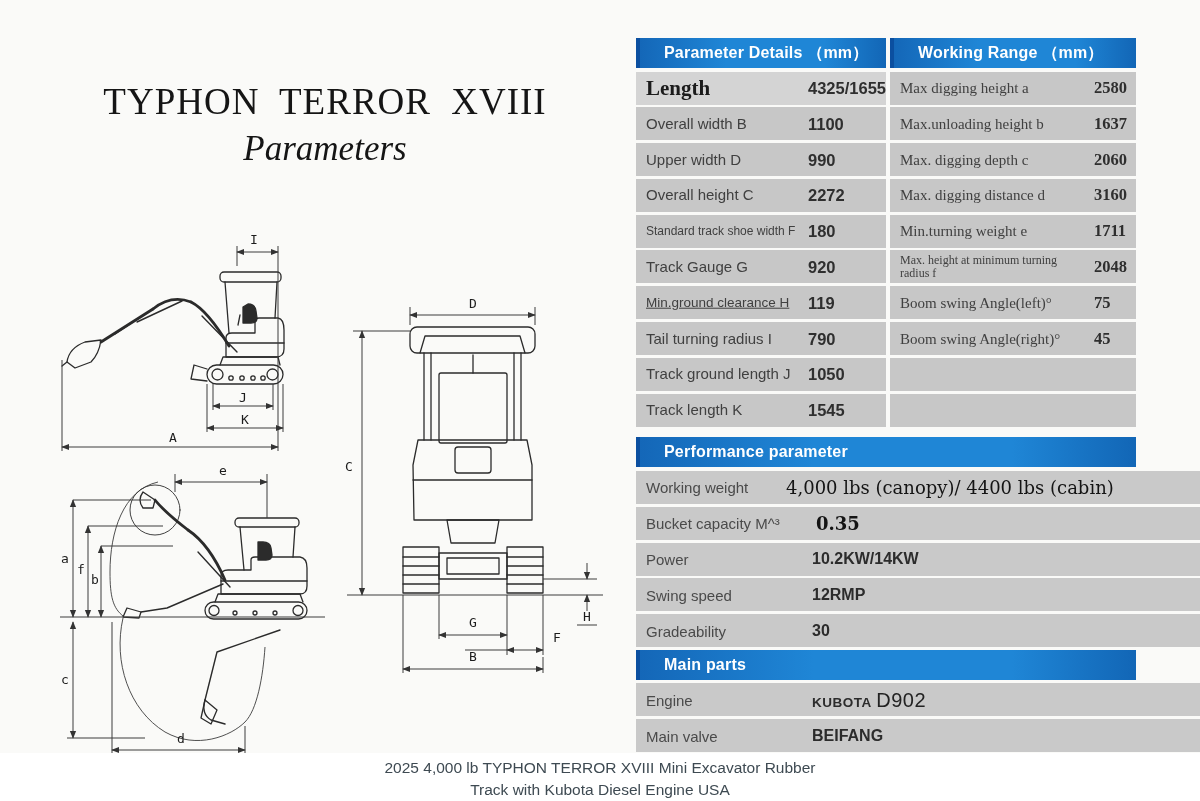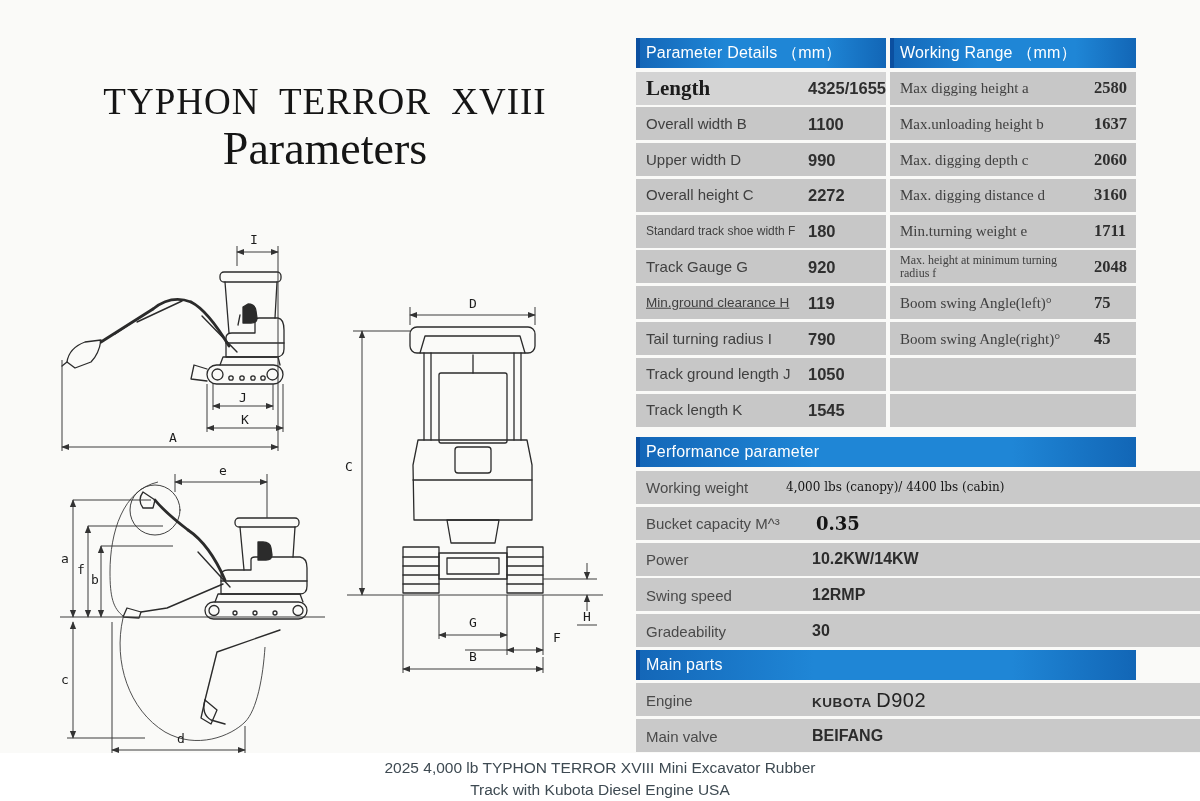--- a/index.html
+++ b/index.html
@@ -2,26 +2,26 @@
 <html><head>
 <meta charset="utf-8">
 <style>
   html,body{margin:0;padding:0;}
   .page{position:relative;width:1200px;height:801px;background:#fafaf8;overflow:hidden;
         font-family:"Liberation Sans",sans-serif;color:#3a3a3a;}
   
   .title-block{position:absolute;left:85px;top:78px;width:480px;text-align:center;
                font-family:"Liberation Serif",serif;color:#151515;}
   .title-l1{font-size:37px;letter-spacing:1px;word-spacing:10px;line-height:48px;}
-  .title-l2{font-size:46px;line-height:46px;}
+  .title-l2{font-size:35px;line-height:46px;font-style:italic;}
   
   .tables{position:absolute;left:636px;top:38px;width:500px;}
   .hdr-row{display:flex;gap:4px;margin-bottom:3.5px;}
-  .hdr{box-sizing:border-box;height:30px;line-height:30px;color:#fff;font-size:16px;font-weight:400;
-       padding-left:6px;letter-spacing:.2px;border-left:4px solid #0b4fa0;
+  .hdr{box-sizing:border-box;height:30px;line-height:30px;color:#fff;font-size:16px;font-weight:700;
+       padding-left:24px;letter-spacing:.2px;border-left:4px solid #0b4fa0;
        background:linear-gradient(90deg,#1467b8 0%,#1f86d6 35%,#1f86d6 75%,#1266b6 100%);}
   .hdr.left{width:250px;}
   .hdr.right{width:246px;}
   .hdr.full{width:500px;margin:8px 0 3.5px;}
   .hdr.full.parts{margin-top:2px;}
   .grid{display:flex;gap:4px;}
   .col{display:flex;flex-direction:column;}
   .col.leftc{width:250px;}
   .col.rightc{width:246px;font-family:Liberation Serif, serif;}
   .srow{position:relative;height:33px;margin-bottom:2.8px;background:#c7c7c7;}
@@ -33,21 +33,21 @@
   .col.rightc .val{left:204px;}
   .srow.first{background:#d4d4d4;}
   .srow.first .lbl{font-family:"Liberation Serif",serif;font-size:21px;font-weight:700;color:#1b1b1b;}
   .srow.small-lbl .lbl{font-size:13.5px;text-decoration:underline;}
   .srow.wrap .lbl{font-size:12px;width:152px;}
   .col.rightc .srow.wrap .lbl{width:188px;}
   .prow{position:relative;height:33px;margin-bottom:2.8px;background:#c9c9c9;width:588px;}
   .prow .lbl{position:absolute;left:10px;top:50%;transform:translateY(-50%);font-size:15px;color:#4a4a4a;}
   .prow .val{position:absolute;left:176px;top:50%;transform:translateY(-50%);
              font-size:16px;font-weight:700;color:#2c2c2c;}
-  .prow .val.serif-lg{left:150px;font-family:"DejaVu Serif",serif;font-weight:400;font-size:12px;color:#141414;text-align:right;}
+  .prow .val.serif-lg{left:150px;font-family:"DejaVu Serif",serif;font-weight:400;font-size:18px;color:#141414;text-align:right;}
   .prow .val.serif{left:180px;font-family:"DejaVu Serif",serif;font-weight:700;font-size:18px;color:#141414;}
   .prow .val .brand{font-size:13.5px;font-weight:700;letter-spacing:.5px;}
   .prow .val .model{font-size:20px;font-weight:400;letter-spacing:.5px;color:#222;}
   
   .caption{position:absolute;left:0;top:753px;width:1200px;height:48px;background:#ffffff;
            text-align:center;color:#3e4a52;}
   .caption div{font-size:15.5px;line-height:22px;}
   .caption div:first-child{margin-top:4px;}
   
   .dia{position:absolute;}

